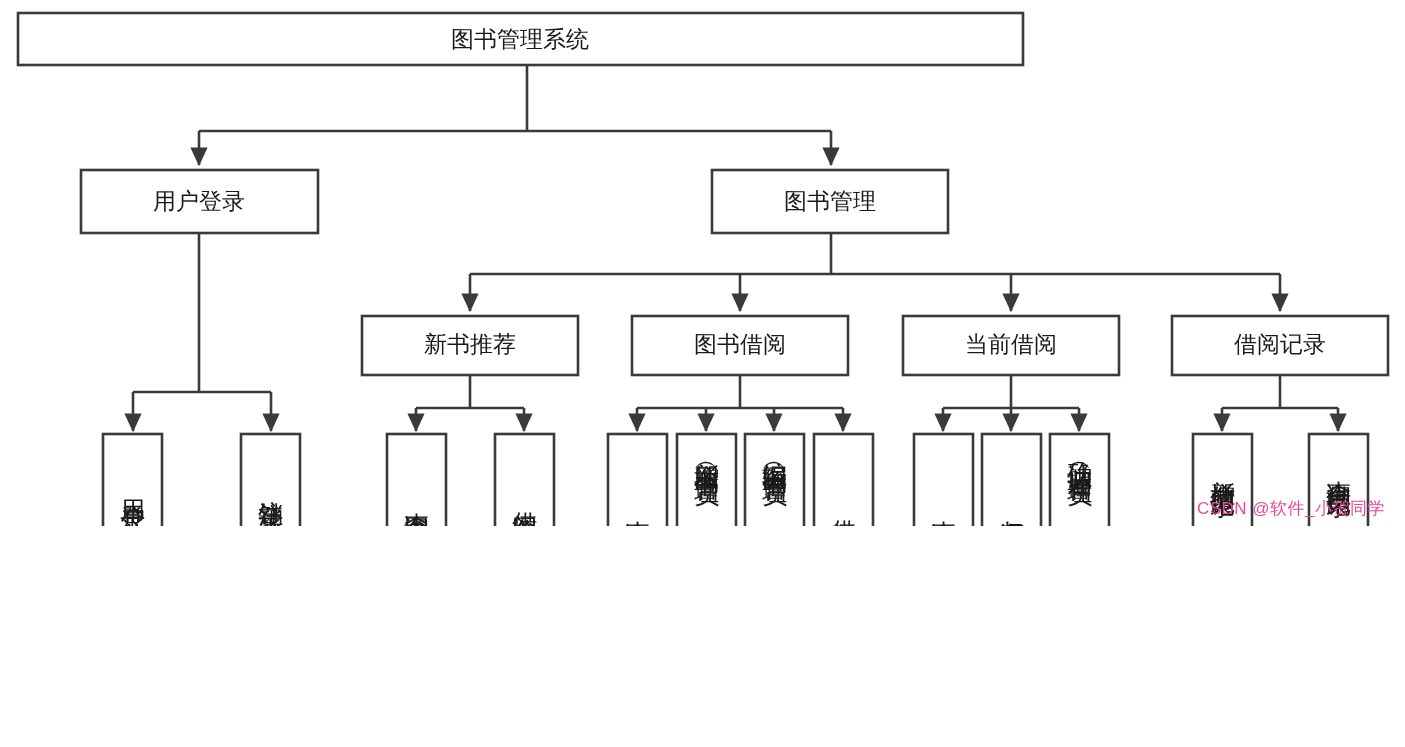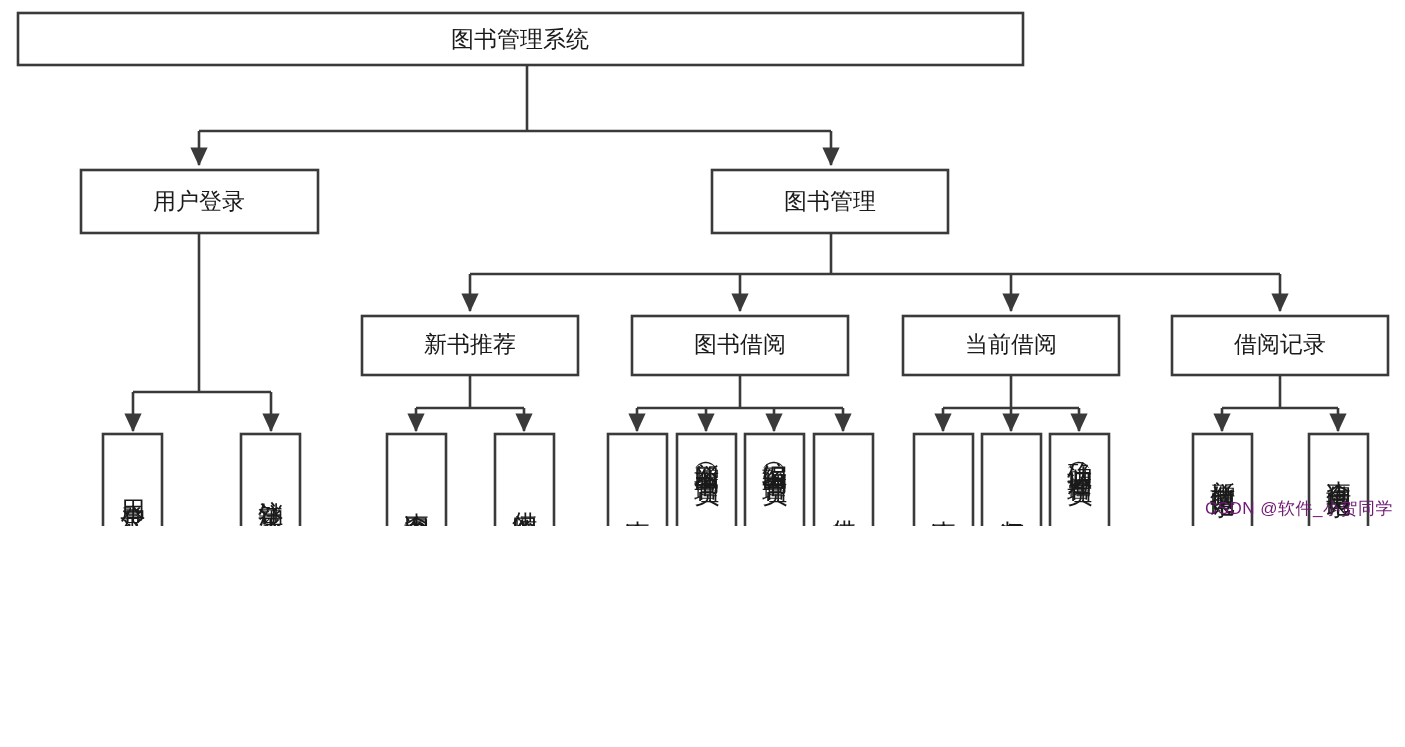--- a/index.html
+++ b/index.html
@@ -65,25 +65,25 @@
     font-family: "Liberation Sans", "DejaVu Sans", sans-serif;
     font-size: 25px;
     line-height: 1.18;
     color: #1a1a1a;
     letter-spacing: 3px;
     white-space: nowrap;
     text-align: start;
   }
   .watermark {
     position: absolute;
-    right: 12px;
+    right: 20px;
     bottom: 6px;
     font-family: "Liberation Sans", "DejaVu Sans", sans-serif;
     font-size: 17px;
-    color: #701a75;
+    color: #ec4899;
     letter-spacing: 0.5px;
     white-space: nowrap;
   }
 </style>
 </head>
 <body>
 
 <div id="diagram-root">
 
   <svg id="tree-svg" viewBox="0 0 1405 747">

